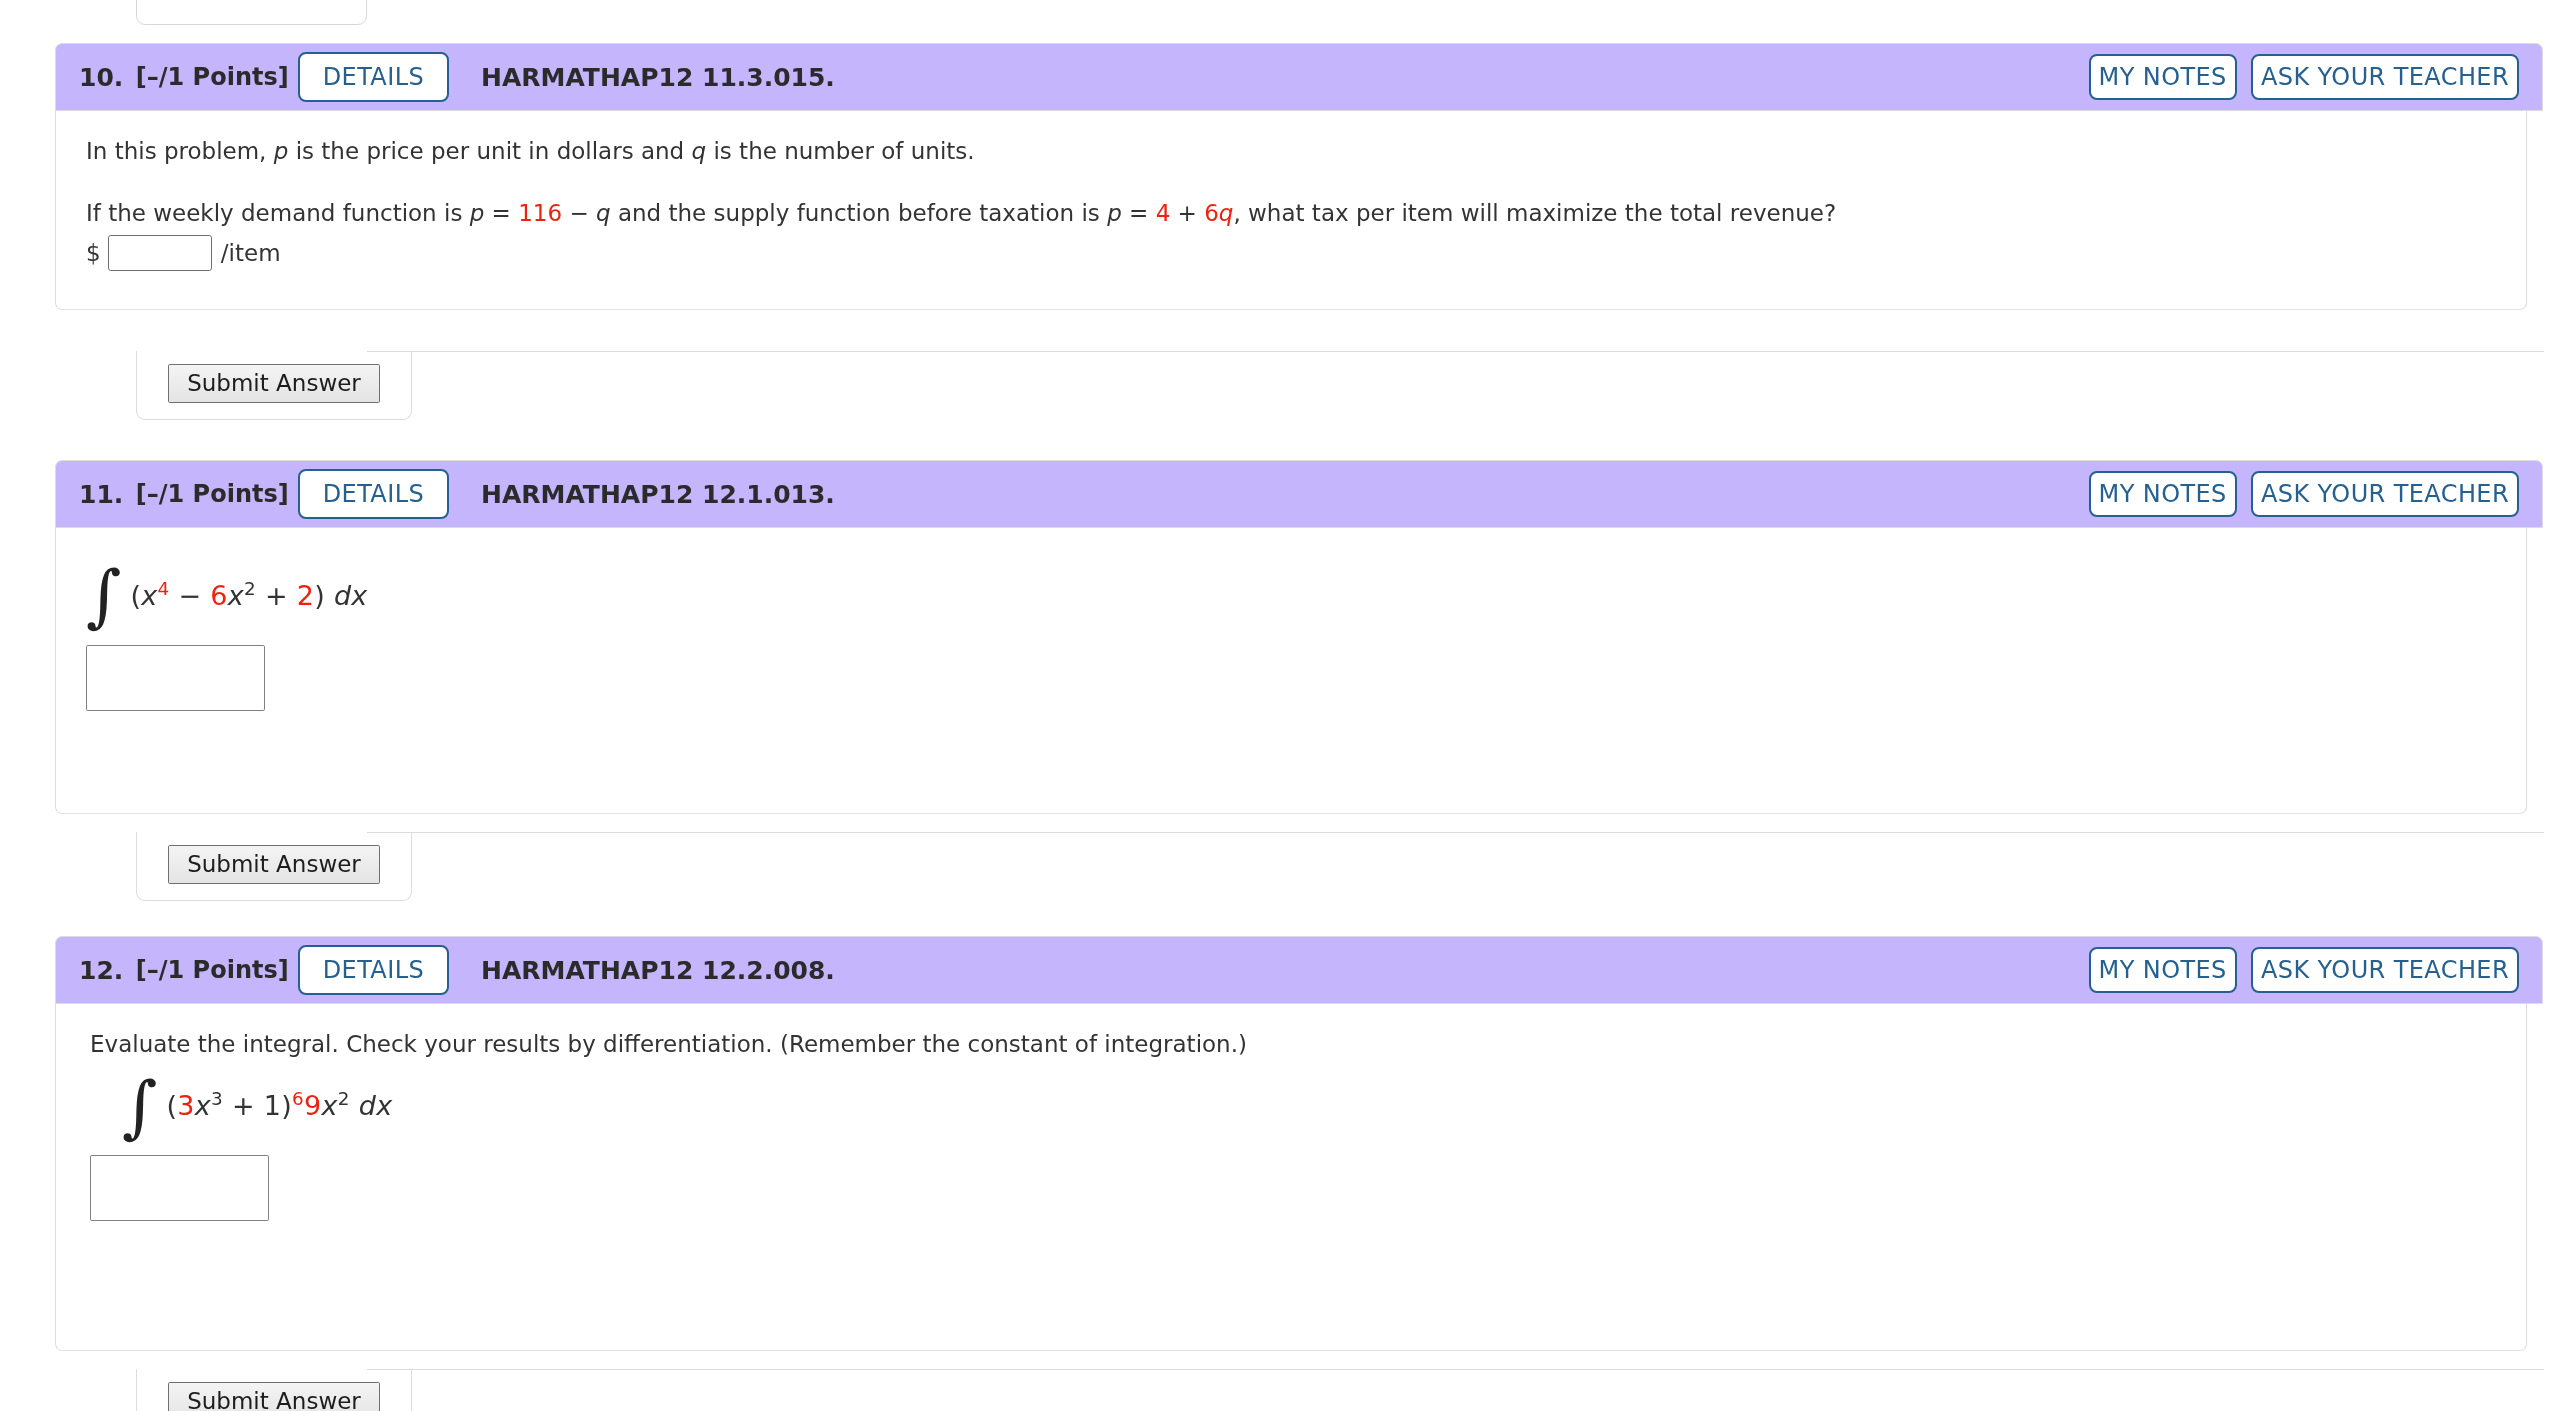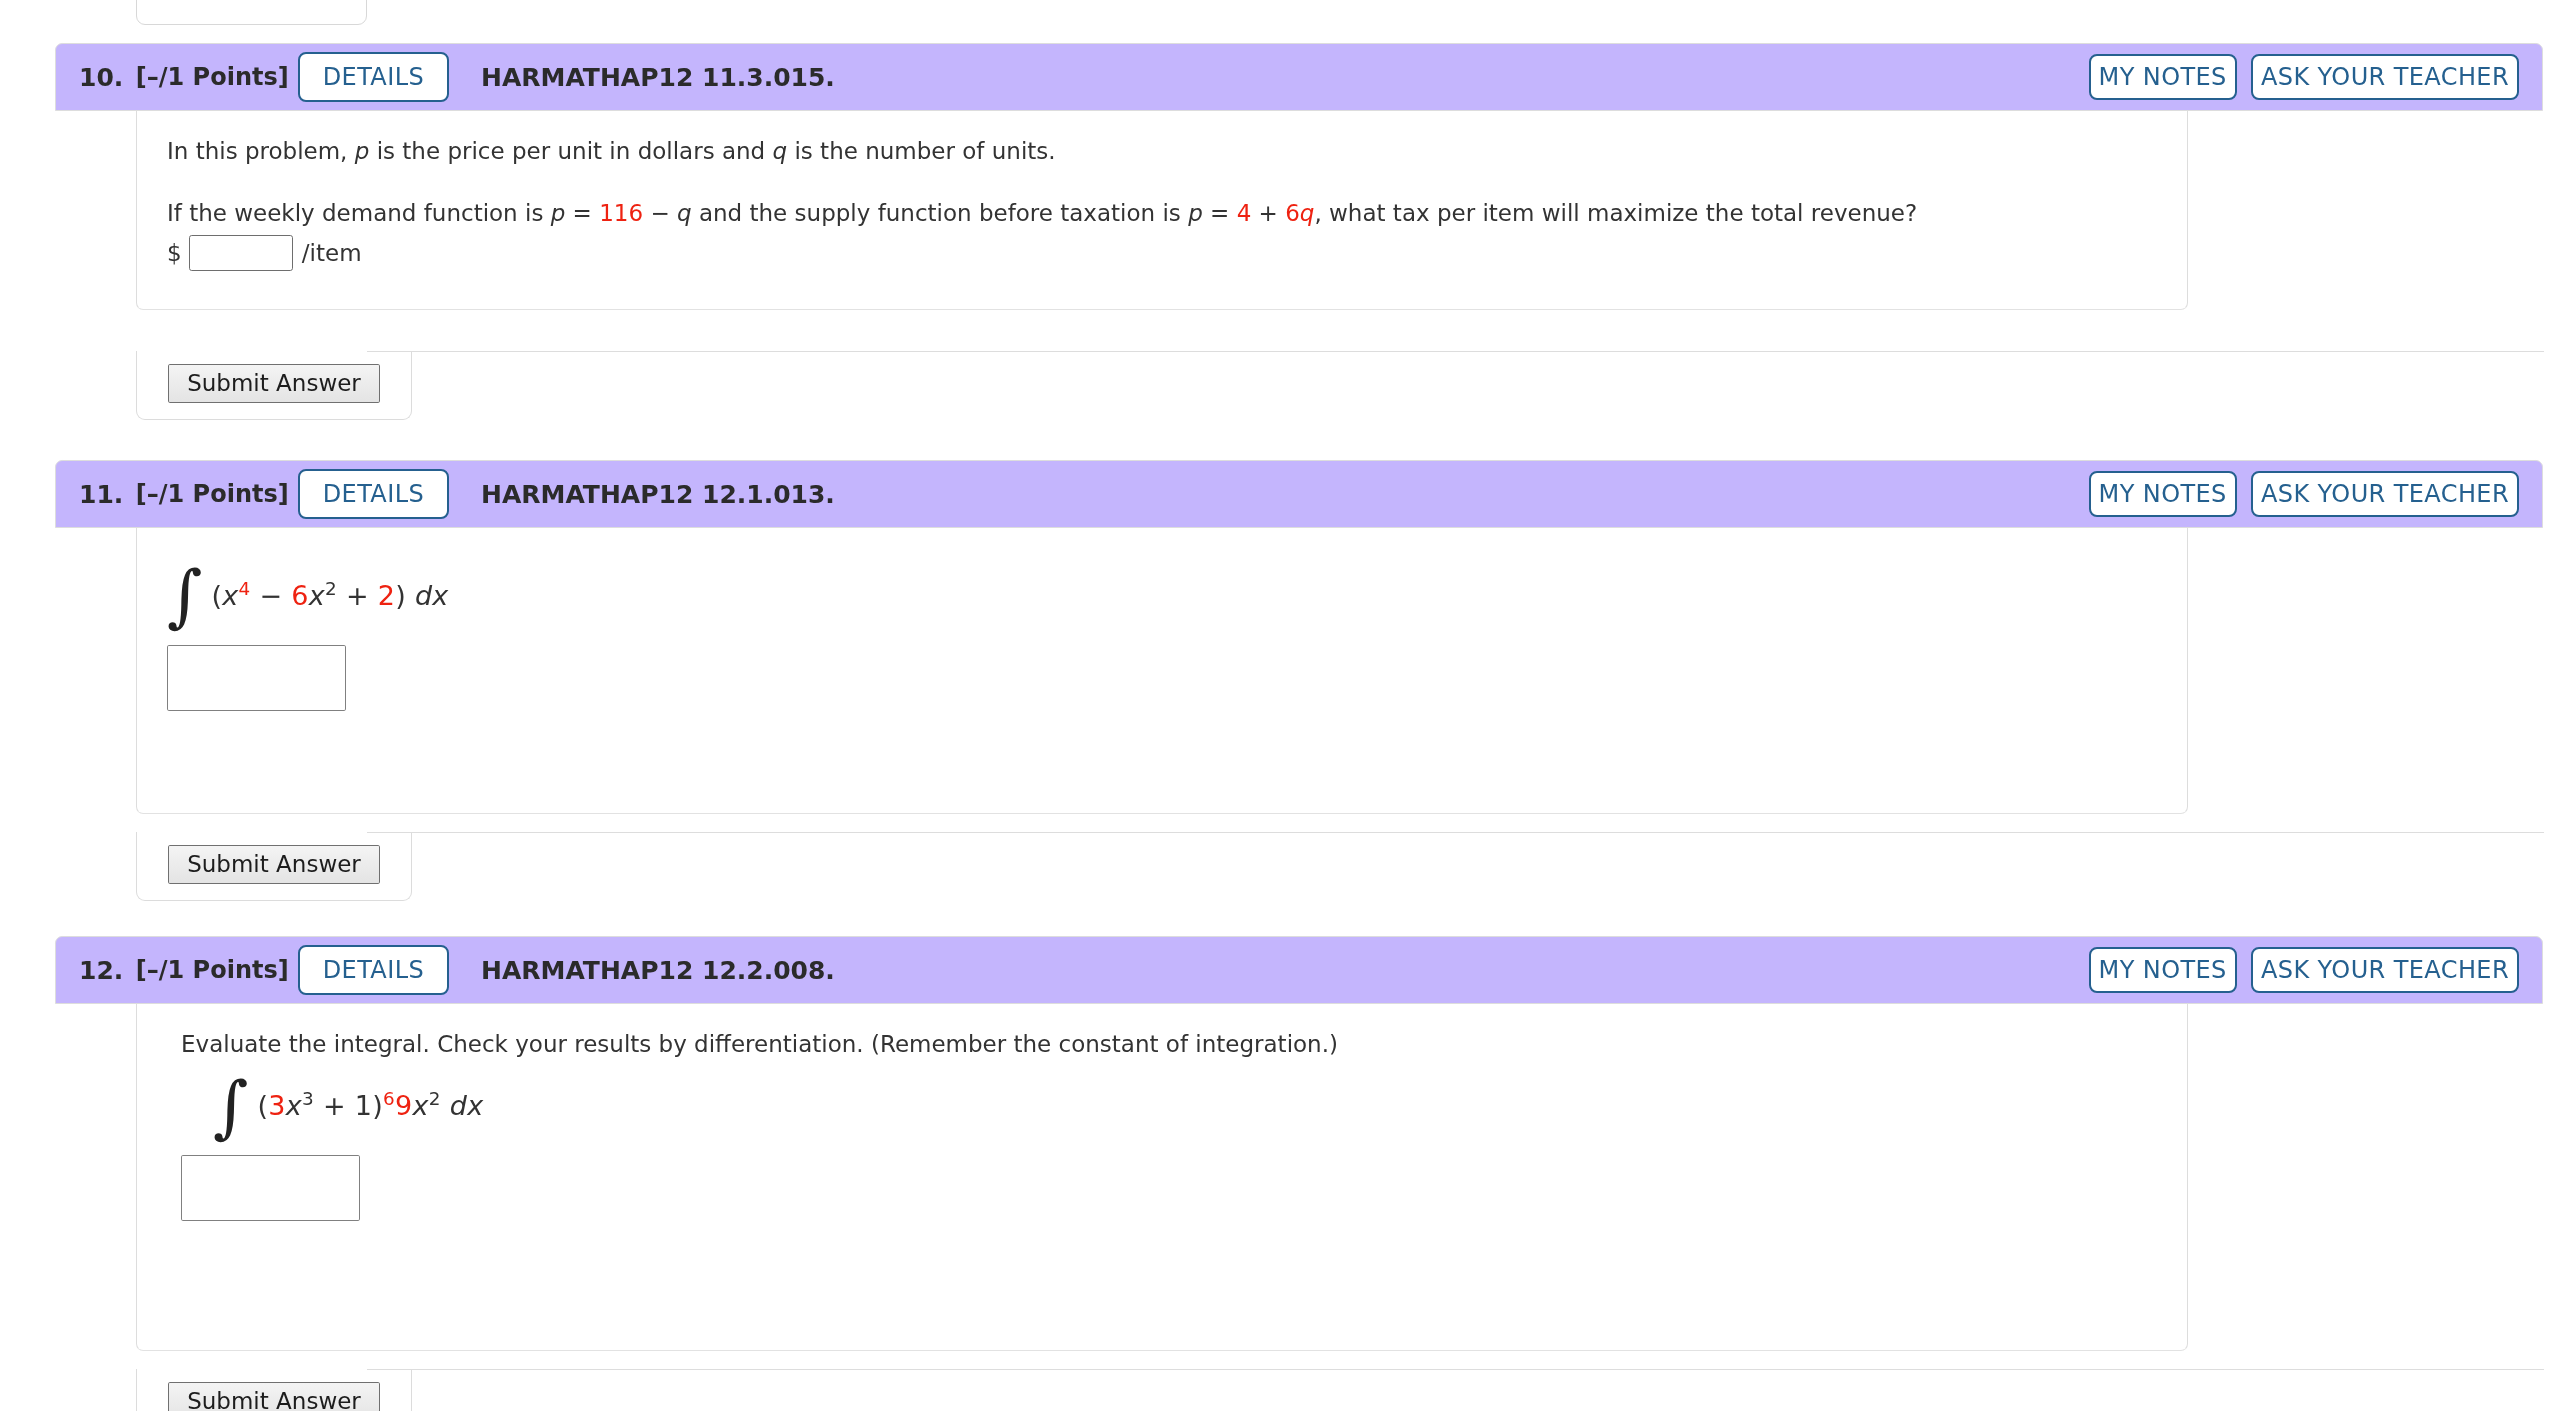--- a/index.html
+++ b/index.html
@@ -88,22 +88,21 @@
     display: flex;
     gap: 14.3px;
     align-items: center;
   }
 
   .problem-body {
     border-left: 0.9px solid #dddddd;
     border-right: 0.9px solid #dddddd;
     border-bottom: 0.9px solid #e2e2e2;
     background: #ffffff;
-    margin-left: 81px;
-    width: 2052px;
+    width: 2472px;
     padding: 23px 0 23px 30px;
     border-radius: 0 0 7.2px 7.2px;
   }
 
   .qtext {
     font-size: 23px;
     line-height: 1.5;
     color: #333333;
   }
   .qtext + .qtext { margin-top: 27px; }
@@ -262,21 +261,21 @@
     <span class="prob-num">12.</span>
     <span class="prob-points">[–/1 Points]</span>
     <button class="btn-outline btn-details">DETAILS</button>
     <span class="prob-code">HARMATHAP12 12.2.008.</span>
     <span class="header-spacer"></span>
     <span class="header-actions">
       <button class="btn-outline">MY NOTES</button>
       <button class="btn-outline">ASK YOUR TEACHER</button>
     </span>
   </div>
-  <div class="problem-body" style="height:347px; padding-left:44px;">
+  <div class="problem-body" style="height:347px; padding-left:34px;">
     <div class="qtext">Evaluate the integral. Check your results by differentiation. (Remember the constant of integration.)</div>
     <div class="math-row" style="padding-left:32px;">
       <span class="intsign">∫</span>
       <span class="mexpr"><span>(</span><span class="red">3</span><i>x</i><sup>3</sup><span> + </span><span>1</span><span>)</span><sup class="red">6</sup><span class="red">9</span><i>x</i><sup>2</sup><span> </span><i>dx</i></span>
     </div>
     <div style="margin-top:25px;">
       <input class="inp-big" type="text" value="" style="">
     </div>
   </div>
 </div>

